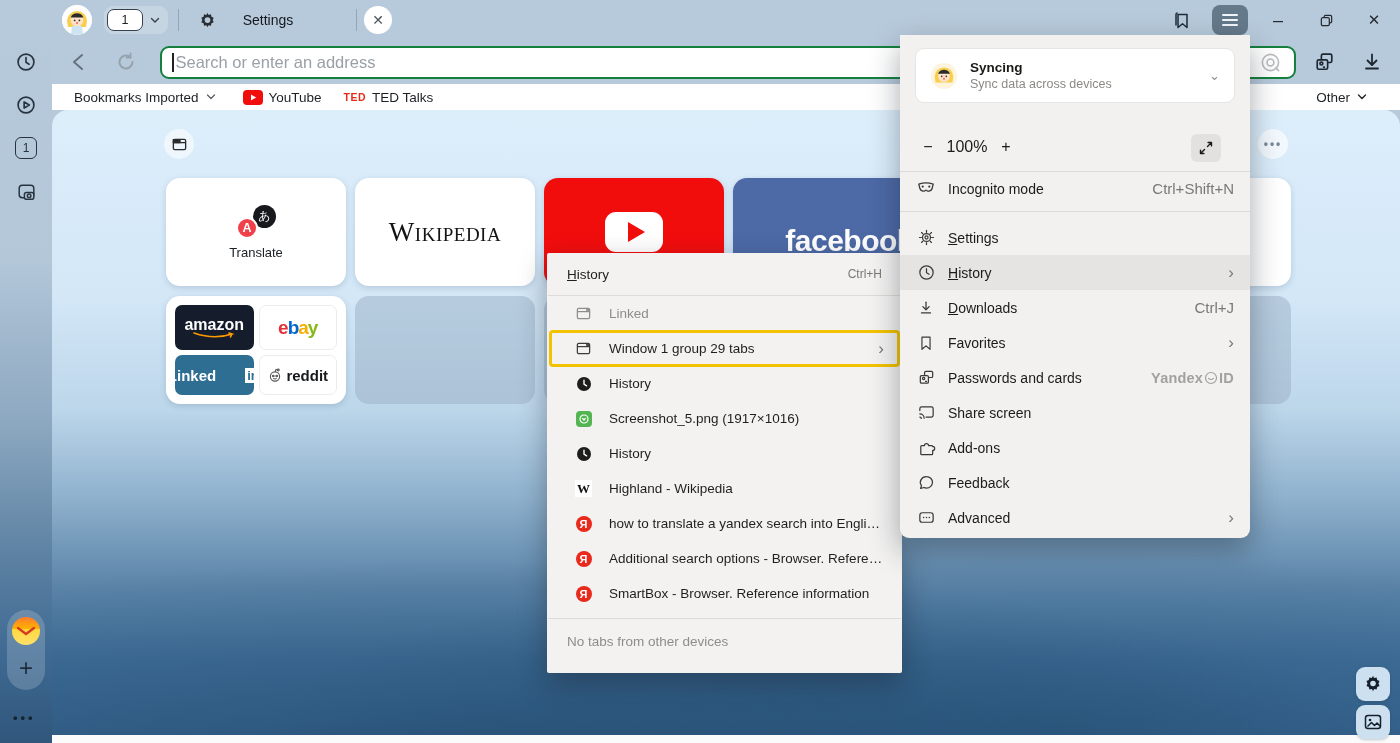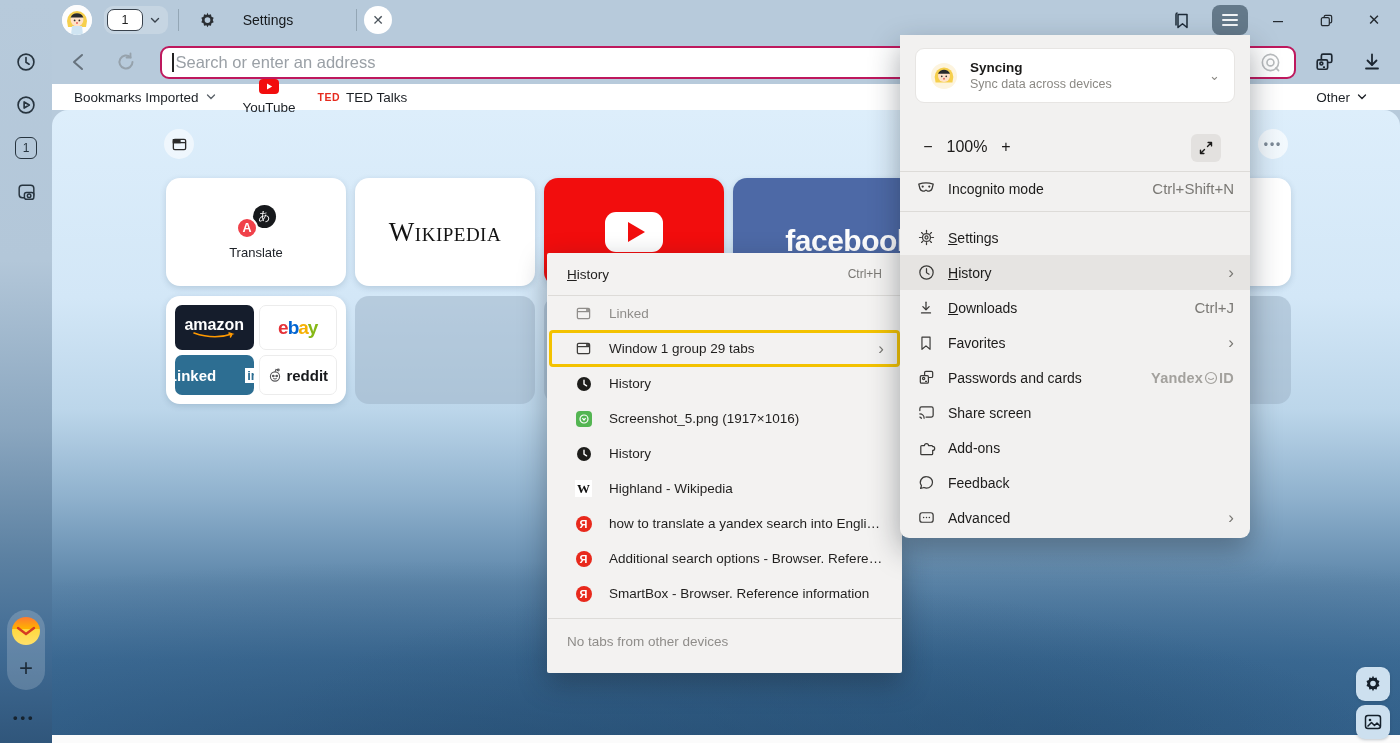--- a/index.html
+++ b/index.html
@@ -34,21 +34,21 @@
      font-size:14px; color:#15181b; z-index:5; }
   #tabclose { left:364px; top:6px; width:28px; height:28px; border-radius:50%; background:#fff; display:flex; align-items:center;
      justify-content:center; color:#4c545c; font-size:14px; cursor:pointer; z-index:5; }
   #menu-btn { left:1212px; top:5px; width:36px; height:30px; background:#64798a; border-radius:8px;
      display:flex; flex-direction:column; gap:3px; align-items:center; justify-content:center; cursor:pointer; z-index:5; }
   #menu-btn i { display:block; width:16px; height:2px; background:#f2f5f7; border-radius:1px; }
   .winctl { top:0; height:40px; width:44px; display:flex; align-items:center; justify-content:center; color:#242a30; z-index:5; cursor:pointer; }
 
   
   #toolbar { left:52px; top:40px; width:1348px; height:44px; z-index:4; }
-  #addressbar { left:160px; top:46px; width:1136px; height:33px; background:#fff; border:2px solid #be185d; border-radius:9px;
+  #addressbar { left:160px; top:46px; width:1136px; height:33px; background:#fff; border:2px solid #15803d; border-radius:9px;
      display:flex; align-items:center; padding:0 10px; z-index:4; }
   #addressbar .caret { width:1.5px; height:19px; background:#222; margin-right:2px; }
   #addressbar input { border:none; outline:none; flex:1; font-size:16.5px; font-family:"Liberation Sans",sans-serif; color:#333; background:transparent; }
   #addressbar input::placeholder { color:#9aa0a6; }
 
   
   #bmbar { left:52px; top:84px; width:1348px; height:26px; background:#ffffff; z-index:4; display:flex; align-items:center; font-size:13.5px; color:#1c2025; }
   .bm-item { display:flex; align-items:center; gap:6px; cursor:pointer; }
 
   
@@ -267,21 +267,21 @@
       </svg>
   </div>
 
   <div id="bmbar" class="abs">
     <div class="bm-item" style="margin-left:22px;">
       <span>Bookmarks Imported</span>
       <svg width="12" height="12" viewBox="0 0 12 12">
           <path d="M2.5 4 L6 7.5 L9.5 4" stroke="#5a6168" stroke-width="1.3" fill="none" stroke-linecap="round"></path>
         </svg>
     </div>
-    <div class="bm-item" style="margin-left:26px;flex-direction:column;">
+    <div class="bm-item" style="margin-left:26px;">
       <svg width="20" height="15" viewBox="0 0 20 15">
           <rect x="0" y="0" width="20" height="15" rx="4" fill="#f20d0d"></rect>
           <path d="M8 4.4 L13.2 7.5 L8 10.6 Z" fill="#fff"></path>
         </svg>
       <span>YouTube</span>
     </div>
     <div class="bm-item" style="margin-left:22px;">
       <span style="color:#e62b1e; font-weight:bold; font-size:10.5px; letter-spacing:.5px;">TED</span>
       <span>TED Talks</span>
     </div>

